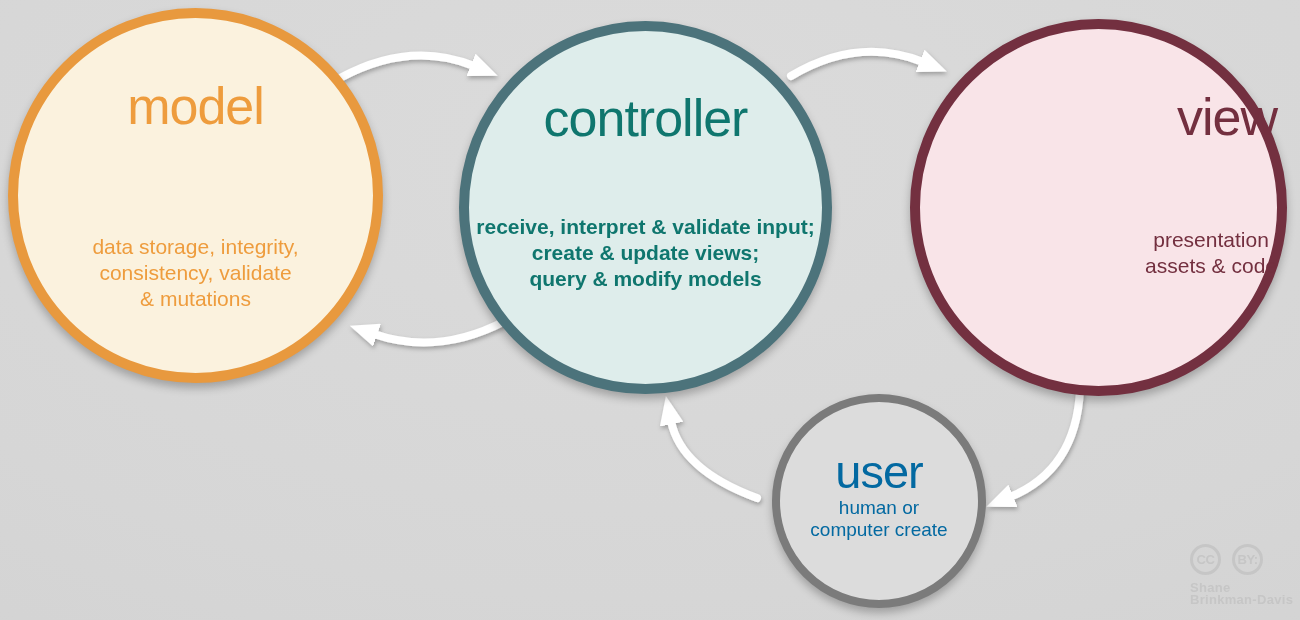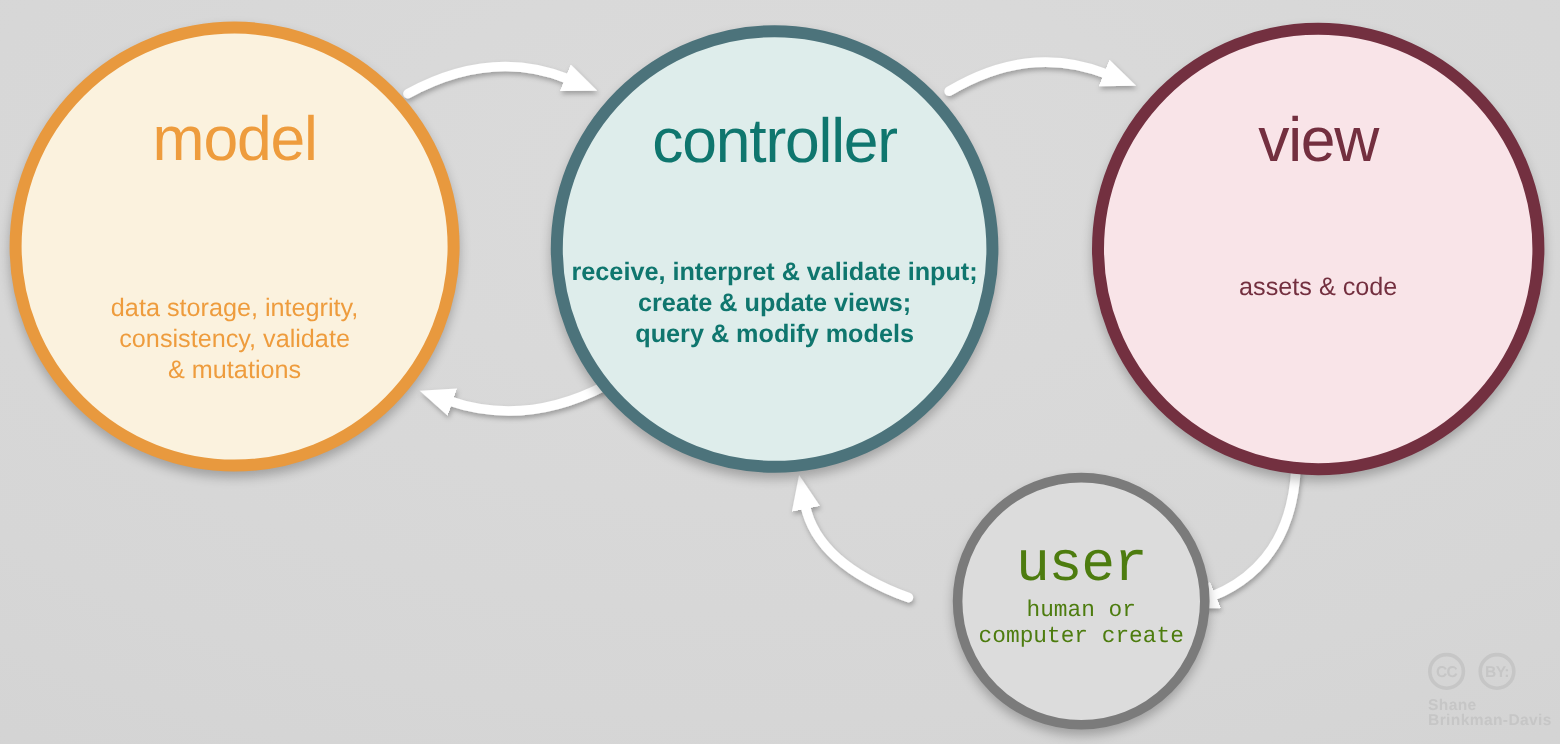--- a/index.html
+++ b/index.html
@@ -34,21 +34,21 @@
   .circle .title {
     line-height: 56px;
     font-size: 52px;
     letter-spacing: -1px;
   }
   .circle .desc {
     font-size: 21px;
     line-height: 26px;
   }
   .node-model {
-    left: 8px; top: 18px;
+    left: 8px; top: 8px;
     width: 375px; height: 375px;
     border: 10px solid #e8993e;
     background: #fbf2de;
     color: #ee9c3d;
     padding-top: 60px;
   }
   .node-model .desc { margin-top: 100px; }
   .node-controller {
     left: 459px; top: 21px;
     width: 373px; height: 373px;
@@ -58,30 +58,30 @@
     padding-top: 59px;
   }
   .node-controller .desc { margin-top: 68px; font-weight: bold; }
   .node-view {
     left: 910px; top: 19px;
     width: 377px; height: 377px;
     border: 10px solid #733040;
     background: #f9e4e8;
     color: #732f3f;
     padding-top: 60px;
+    align-items: flex-end;
   }
   .node-view .desc { margin-top: 82px; }
   .node-user {
-    left: 794px; top: 394px;
+    left: 772px; top: 394px;
     width: 214px; height: 214px;
     border: 8px solid #7b7b7b;
     background: #dcdcdc;
-    color: #4d7c0f;
+    color: #0369a1;
     padding-top: 45px;
-    font-family: Liberation Mono, monospace;
   }
   .node-user .title {
     font-size: 47px;
     line-height: 50px;
   }
   .node-user .desc {
     margin-top: 0;
     font-size: 19px;
     line-height: 22px;
   }
@@ -153,20 +153,21 @@
     <div class="desc">
       <div>receive, interpret &amp; validate input;</div>
       <div>create &amp; update views;</div>
       <div>query &amp; modify models</div>
     </div>
   </div>
 
   <div class="circle node-view">
     <div class="title">view</div>
     <div class="desc">
+      <div>presentation</div>
       <div>assets &amp; code</div>
     </div>
   </div>
 
   <div class="circle node-user">
     <div class="title">user</div>
     <div class="desc">
       <div>human or</div>
       <div>computer create</div>
     </div>

